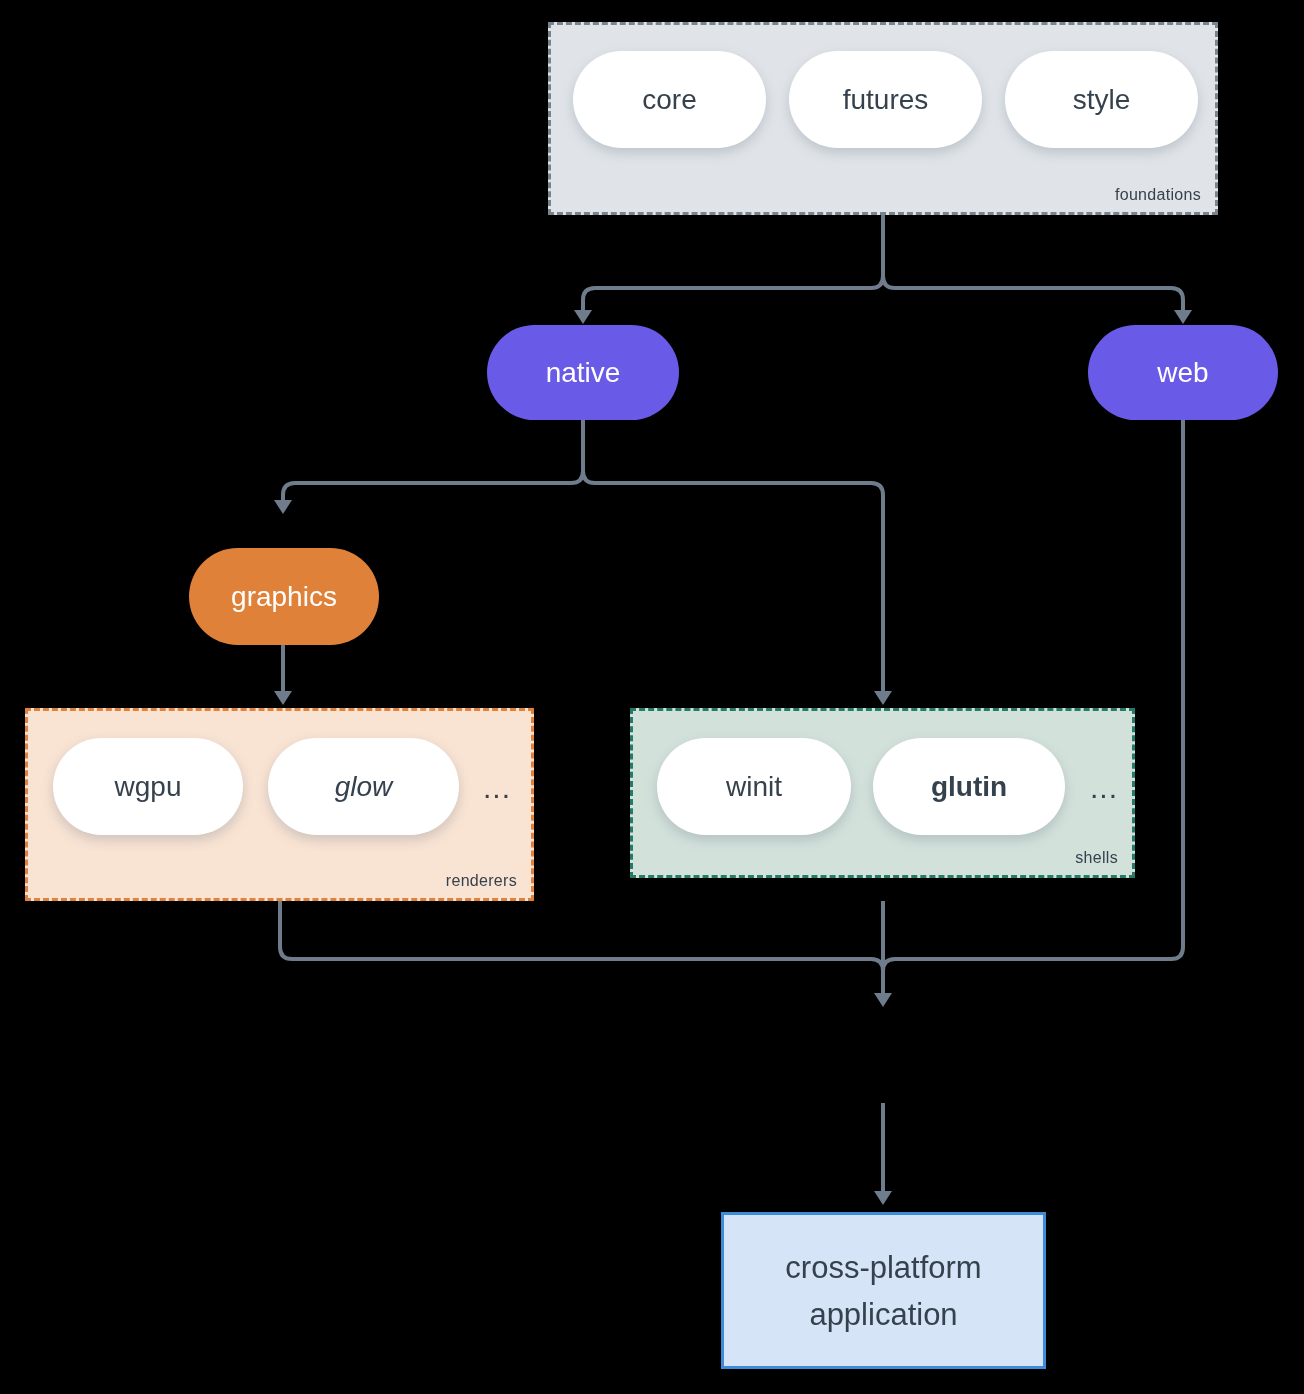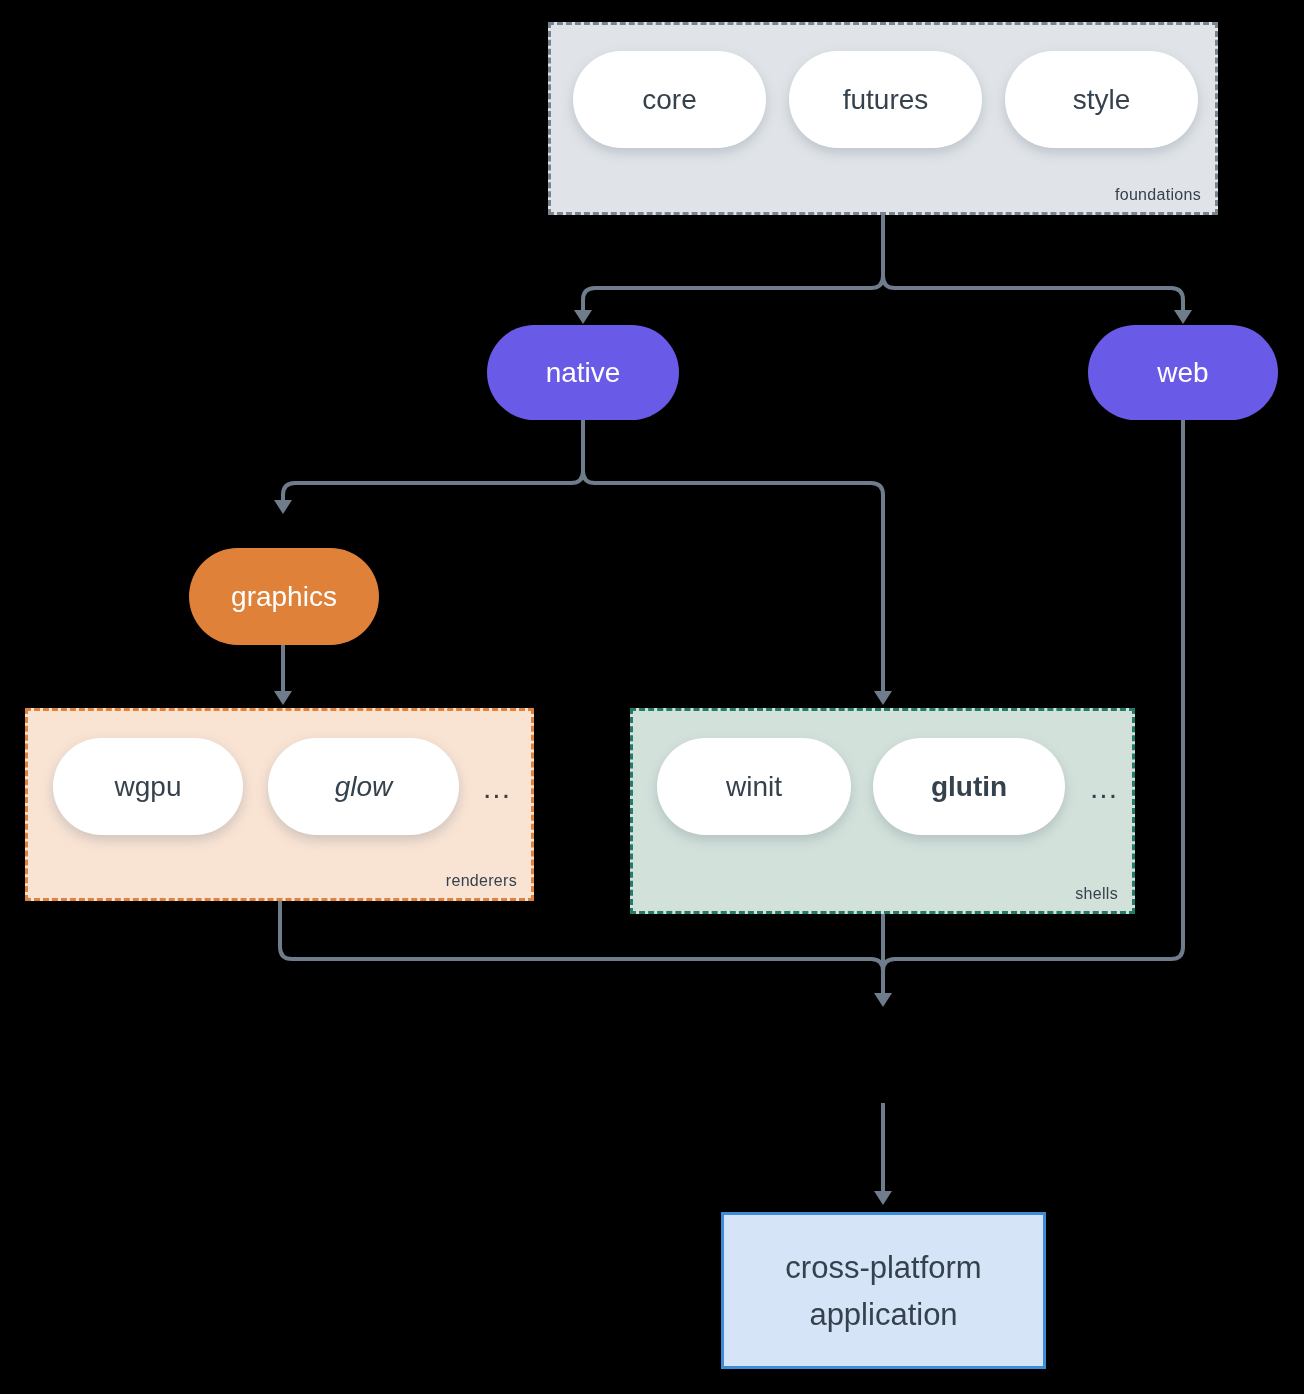--- a/index.html
+++ b/index.html
@@ -15,21 +15,21 @@
   .group{position:absolute;box-sizing:border-box;}
   .group-foundations{
     left:548px;top:22px;width:670px;height:193px;
     background:var(--foundations-fill);border:3px dashed var(--foundations-border);
   }
   .group-renderers{
     left:25px;top:708px;width:509px;height:193px;
     background:var(--renderers-fill);border:3px dashed var(--renderers-border);
   }
   .group-shells{
-    left:630px;top:708px;width:505px;height:206px;
+    left:630px;top:708px;width:505px;height:170px;
     background:var(--shells-fill);border:3px dashed var(--shells-border);
   }
   .group-label{
     position:absolute;right:14px;bottom:8px;
     font-size:16px;color:var(--text-dark);letter-spacing:0.3px;text-align:right;
   }
 
   .pill{
     position:absolute;display:flex;align-items:center;justify-content:center;
     border-radius:52px;font-size:28px;box-sizing:border-box;

